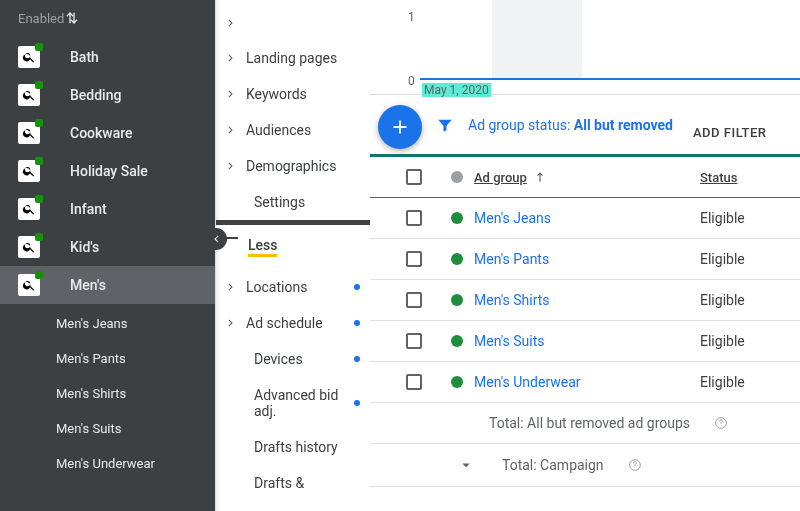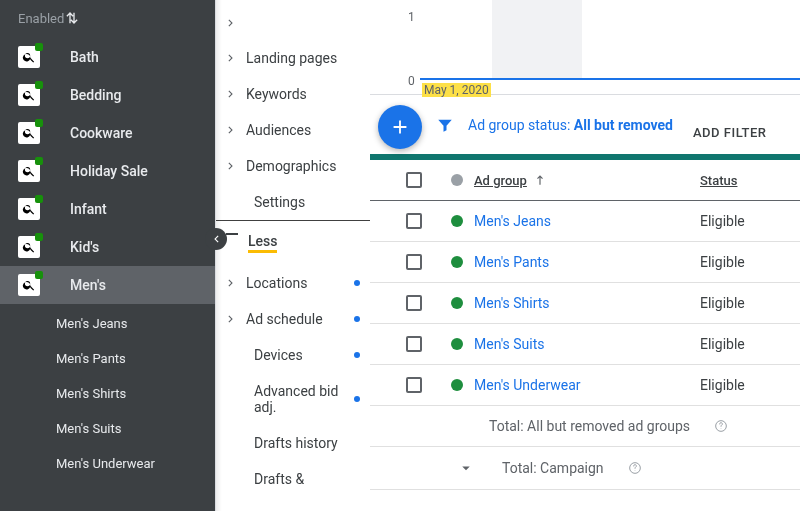--- a/index.html
+++ b/index.html
@@ -22,36 +22,36 @@
 
   
   .midnav { width: 155px; background: #fff; border-left: 1px solid #dadce0; display: flex; flex-direction: column; position: relative; padding-top: 6px; }
   .midnav::before { content:""; position:absolute; left:0; top:0; bottom:0; width:6px; background:linear-gradient(to right, rgba(0,0,0,0.07), transparent); }
   .collapse { position: absolute; left: -11px; top: 228px; width: 22px; height: 22px; background: #3c4043; border-radius: 50%; display:flex; align-items:center; justify-content:center; cursor:pointer; }
   .collapse svg { width:14px; height:14px; fill:#fff; }
   .mn-item { display:flex; align-items:center; gap:8px; padding: 10px 10px 10px 8px; font-size: 14px; color:#3c4043; cursor:pointer; position:relative; }
   .mn-item .chev { width:14px; height:14px; fill:#5f6368; flex-shrink:0; }
   .mn-item.noicon { padding-left: 38px; }
   .mn-item .bluedot { width:6px; height:6px; background:#1a73e8; border-radius:50%; position:absolute; right:10px; top:50%; transform:translateY(-50%); }
-  .mn-less { display:flex; align-items:flex-start; gap:10px; padding: 12px 10px 12px 10px; font-size:14px; color:#3c4043; border-top:1px solid #404040; cursor:pointer;}
+  .mn-less { display:flex; align-items:flex-start; gap:10px; padding: 12px 10px 12px 10px; font-size:14px; color:#3c4043; border-top:5px solid #404040; cursor:pointer;}
   .mn-less .minus { width:12px; height:2px; background:#3c4043; }
   .mn-less .txt { border-bottom: 3px solid #fbbc04; padding-bottom:1px; font-weight:500; }
 
   
   .main { flex:1; position:relative; display:flex; flex-direction:column; }
   .chart { height: 95px; position:relative; border-bottom:1px solid #dadce0; }
   .chart .xline { position:absolute; left:50px; right:0; bottom:14px; height:2px; background:#1a73e8; }
   .chart .y1 { position:absolute; left:38px; top:10px; font-size:12px; color:#5f6368; }
   .chart .y0 { position:absolute; left:38px; bottom:6px; font-size:12px; color:#5f6368; }
-  .chart .xdate { position:absolute; left:52px; bottom:-3px; font-size:12px; color:#5f6368; background:#fde047; padding:0 2px; }
+  .chart .xdate { position:absolute; left:52px; bottom:-3px; font-size:12px; color:#5f6368; background:#5eead4; padding:0 2px; }
   .chart .bar { position:absolute; left:122px; top:0; width:90px; bottom:14px; background:rgba(232,234,237,0.6);}
   .fab { position:absolute; left:8px; top:105px; width:44px; height:44px; border-radius:50%; background:#1a73e8; display:flex; align-items:center; justify-content:center; cursor:pointer; box-shadow:0 2px 6px rgba(0,0,0,0.3); z-index:5;}
   .fab svg { width:22px; height:22px; fill:#fff; }
 
-  .filterbar { display:flex; align-items:center; gap:14px; padding: 14px 14px 14px 66px; border-bottom:6px solid #0f766e; }
+  .filterbar { display:flex; align-items:center; gap:14px; padding: 14px 14px 14px 66px; border-bottom:3px solid #0f766e; }
   .filterbar .funnel { width:18px; height:18px; fill:#1a73e8; }
   .filterchip { font-size:14px; }
   .filterchip .lbl { color:#1a73e8; }
   .filterchip .val { color:#1a73e8; font-weight:700; }
   .addfilter { color:#3c4043; letter-spacing:0.5px; font-size:13px; font-weight:500; cursor:pointer; margin-left:6px;margin-top:16px; }
 
   .thead { display:flex; align-items:center; padding: 12px 0 12px 36px; border-bottom:1px solid #5f6368; font-size:13px; color:#3c4043; font-weight:500;text-decoration:underline; }
   .col-check { width:34px; display:flex; align-items:center; }
   .col-dot { width:34px; display:flex; align-items:center; justify-content:center; }
   .col-name { flex:1; display:flex; align-items:center; gap:6px; }

